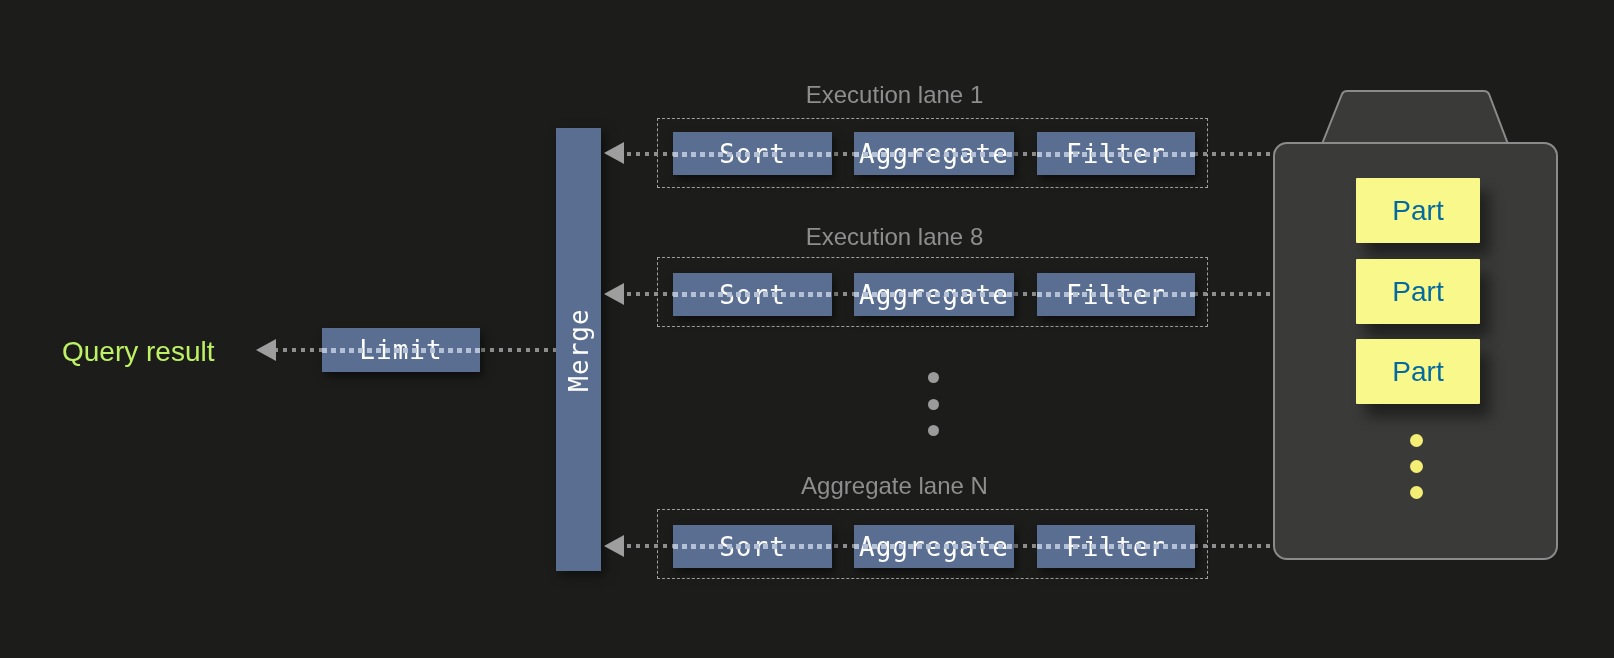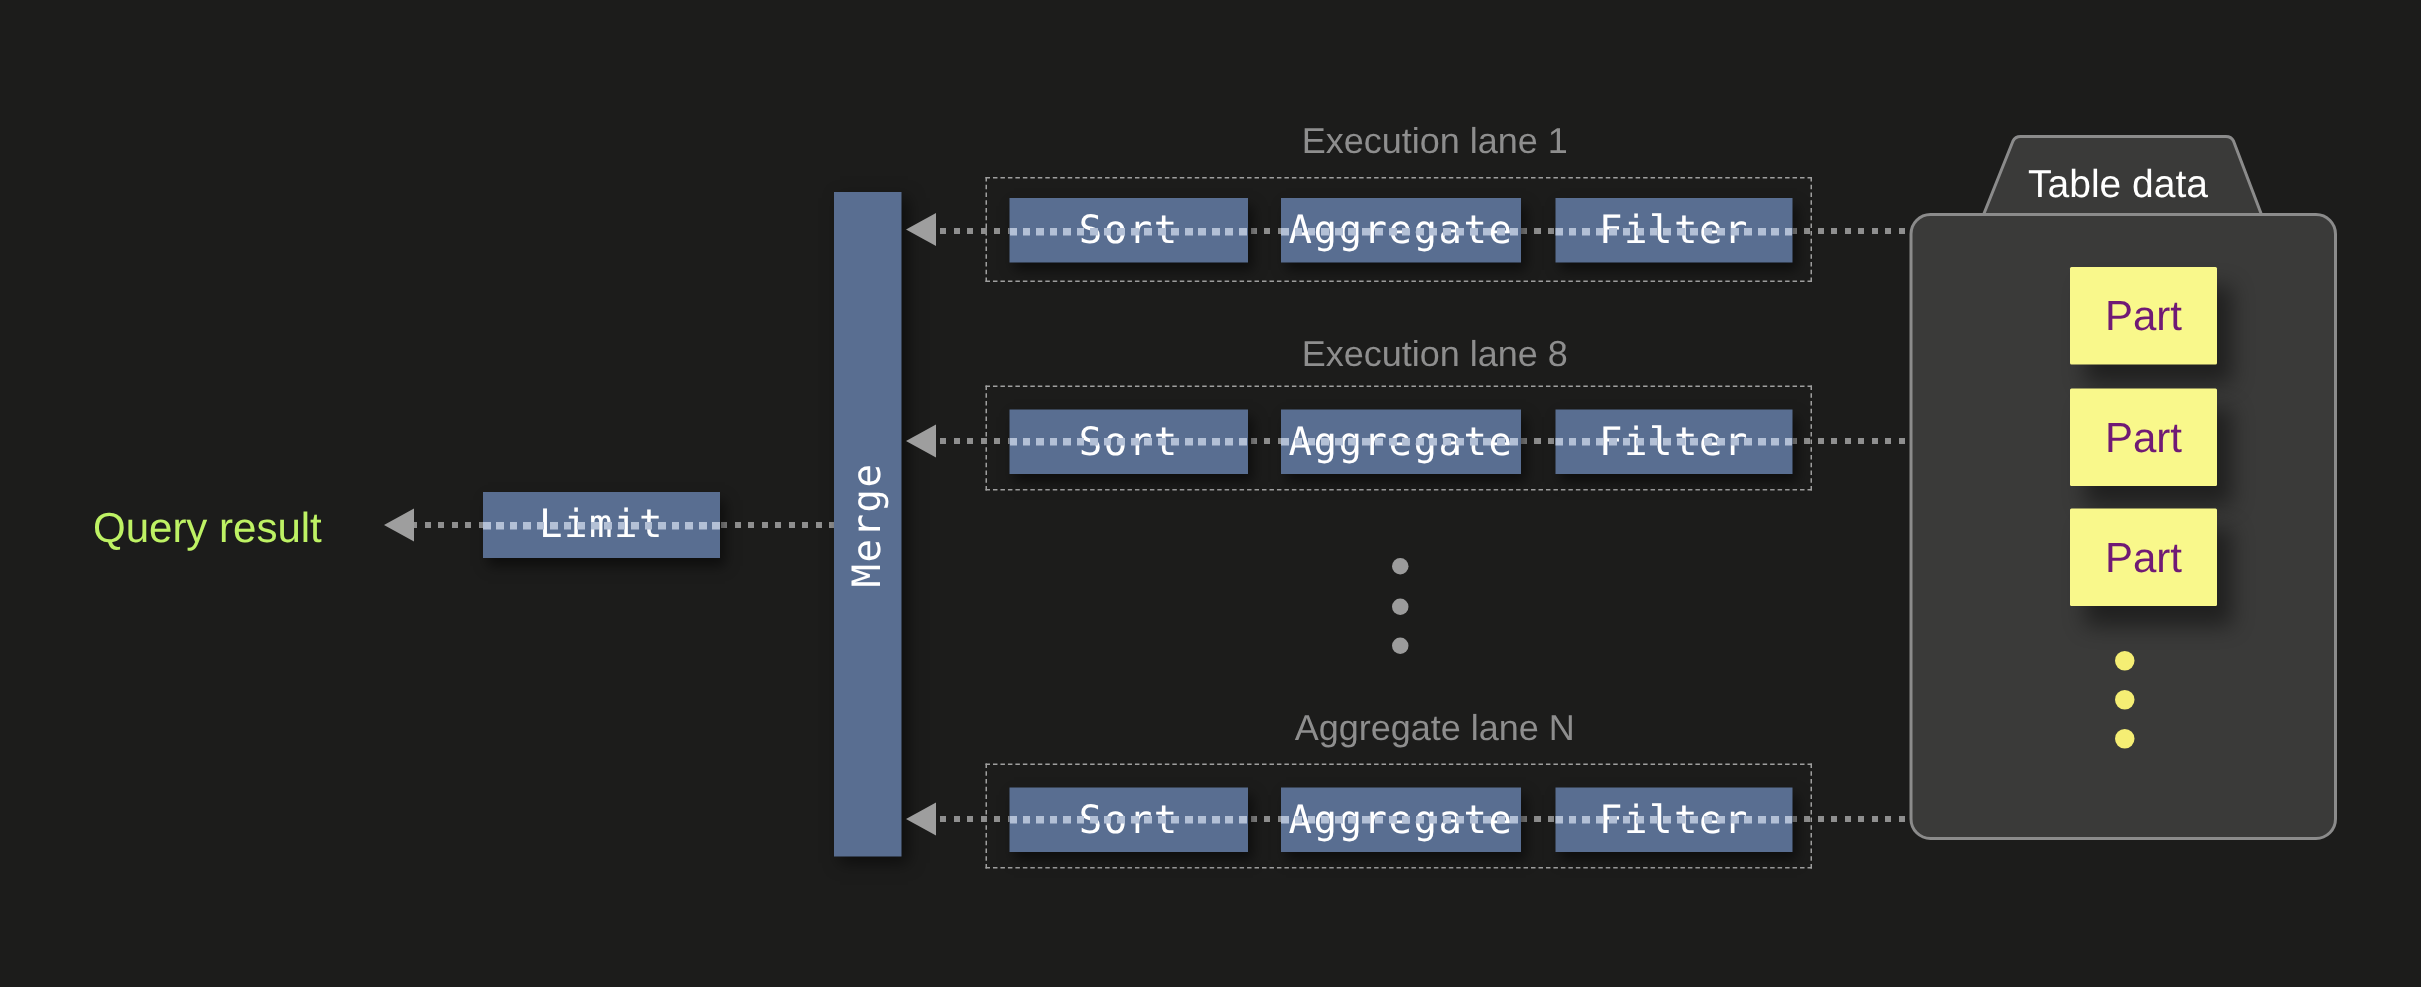--- a/index.html
+++ b/index.html
@@ -29,21 +29,21 @@
     font-size:26px;letter-spacing:1px;
     display:flex;align-items:center;justify-content:center;
     box-shadow:3px 5px 8px rgba(0,0,0,0.5);
   }
   
   .lane-rect{
     position:absolute;left:657px;width:549px;height:68px;z-index:1;
     border:1px dashed #9f9f9f;
   }
   .lane-title{
-    position:absolute;left:681px;width:551px;height:28px;z-index:1;
+    position:absolute;left:619px;width:551px;height:28px;z-index:1;
     color:#8e8e8e;font-size:24px;text-align:center;
   }
   
   .merge-bar{
     position:absolute;left:556px;top:128px;width:45px;height:443px;z-index:2;
     background:#596e91;display:flex;align-items:center;justify-content:center;
     box-shadow:4px 4px 10px rgba(0,0,0,0.5);
   }
   .merge-bar span{
     transform:rotate(-90deg);white-space:nowrap;color:#fff;
@@ -59,24 +59,24 @@
   .table-container{
     position:absolute;left:1273px;top:142px;width:285px;height:418px;z-index:2;
     background:#3a3a39;border:2px solid #8b8b8b;border-radius:14px;box-sizing:border-box;
   }
   .table-tab-svg{position:absolute;left:1312px;top:89px;z-index:2;}
   .table-title{
     position:absolute;left:1322px;top:107px;width:180px;height:32px;z-index:3;
     color:#ffffff;font-size:26px;text-align:center;
   }
   .part-box{
-    position:absolute;left:1356px;width:98px;height:65px;z-index:3;
-    background:#f9f88b;color:#701a75;font-size:28px;
+    position:absolute;left:1356px;width:124px;height:65px;z-index:3;
+    background:#f9f88b;color:#0369a1;font-size:28px;
     display:flex;align-items:center;justify-content:center;
-    box-shadow:10px 13px 14px rgba(0,0,0,0.45);border-radius:1px;margin-left:24px;
+    box-shadow:10px 13px 14px rgba(0,0,0,0.45);border-radius:1px;
   }
   .ydot{position:absolute;left:1410px;width:13px;height:13px;border-radius:50%;background:#f5ee74;z-index:3;}
 </style>
 </head>
 <body>
 
 <div class="canvas">
 
   <div class="query-result">Query result</div>
   <div class="arrowhead" style="left:256px;top:339px;"></div>
@@ -122,21 +122,20 @@
   <div class="bluebox" style="left:854px;top:525px;width:160px;height:43px;">Aggregate</div>
   <div class="bluebox" style="left:1037px;top:525px;width:158px;height:43px;">Filter</div>
   <div class="dotline light" style="left:673px;top:544px;width:159px;"></div>
   <div class="dotline light" style="left:854px;top:544px;width:160px;"></div>
   <div class="dotline light" style="left:1037px;top:544px;width:158px;"></div>
 
   <svg class="table-tab-svg" width="206" height="55" viewBox="0 0 206 55">
     <path d="M 10 55 L 30 5 Q 31.5 2 35 2 L 172 2 Q 175.5 2 177 5 L 196 55" fill="#3a3a39" stroke="#8b8b8b" stroke-width="2" stroke-linejoin="round"></path>
   </svg>
   <div class="table-container"></div>
-  <div class="table-title">Table data</div>
 
   <div class="part-box" style="top:178px;">Part</div>
   <div class="part-box" style="top:259px;">Part</div>
   <div class="part-box" style="top:339px;">Part</div>
 
   <div class="ydot" style="top:434px;"></div>
   <div class="ydot" style="top:460px;"></div>
   <div class="ydot" style="top:486px;"></div>
 
 </div>

